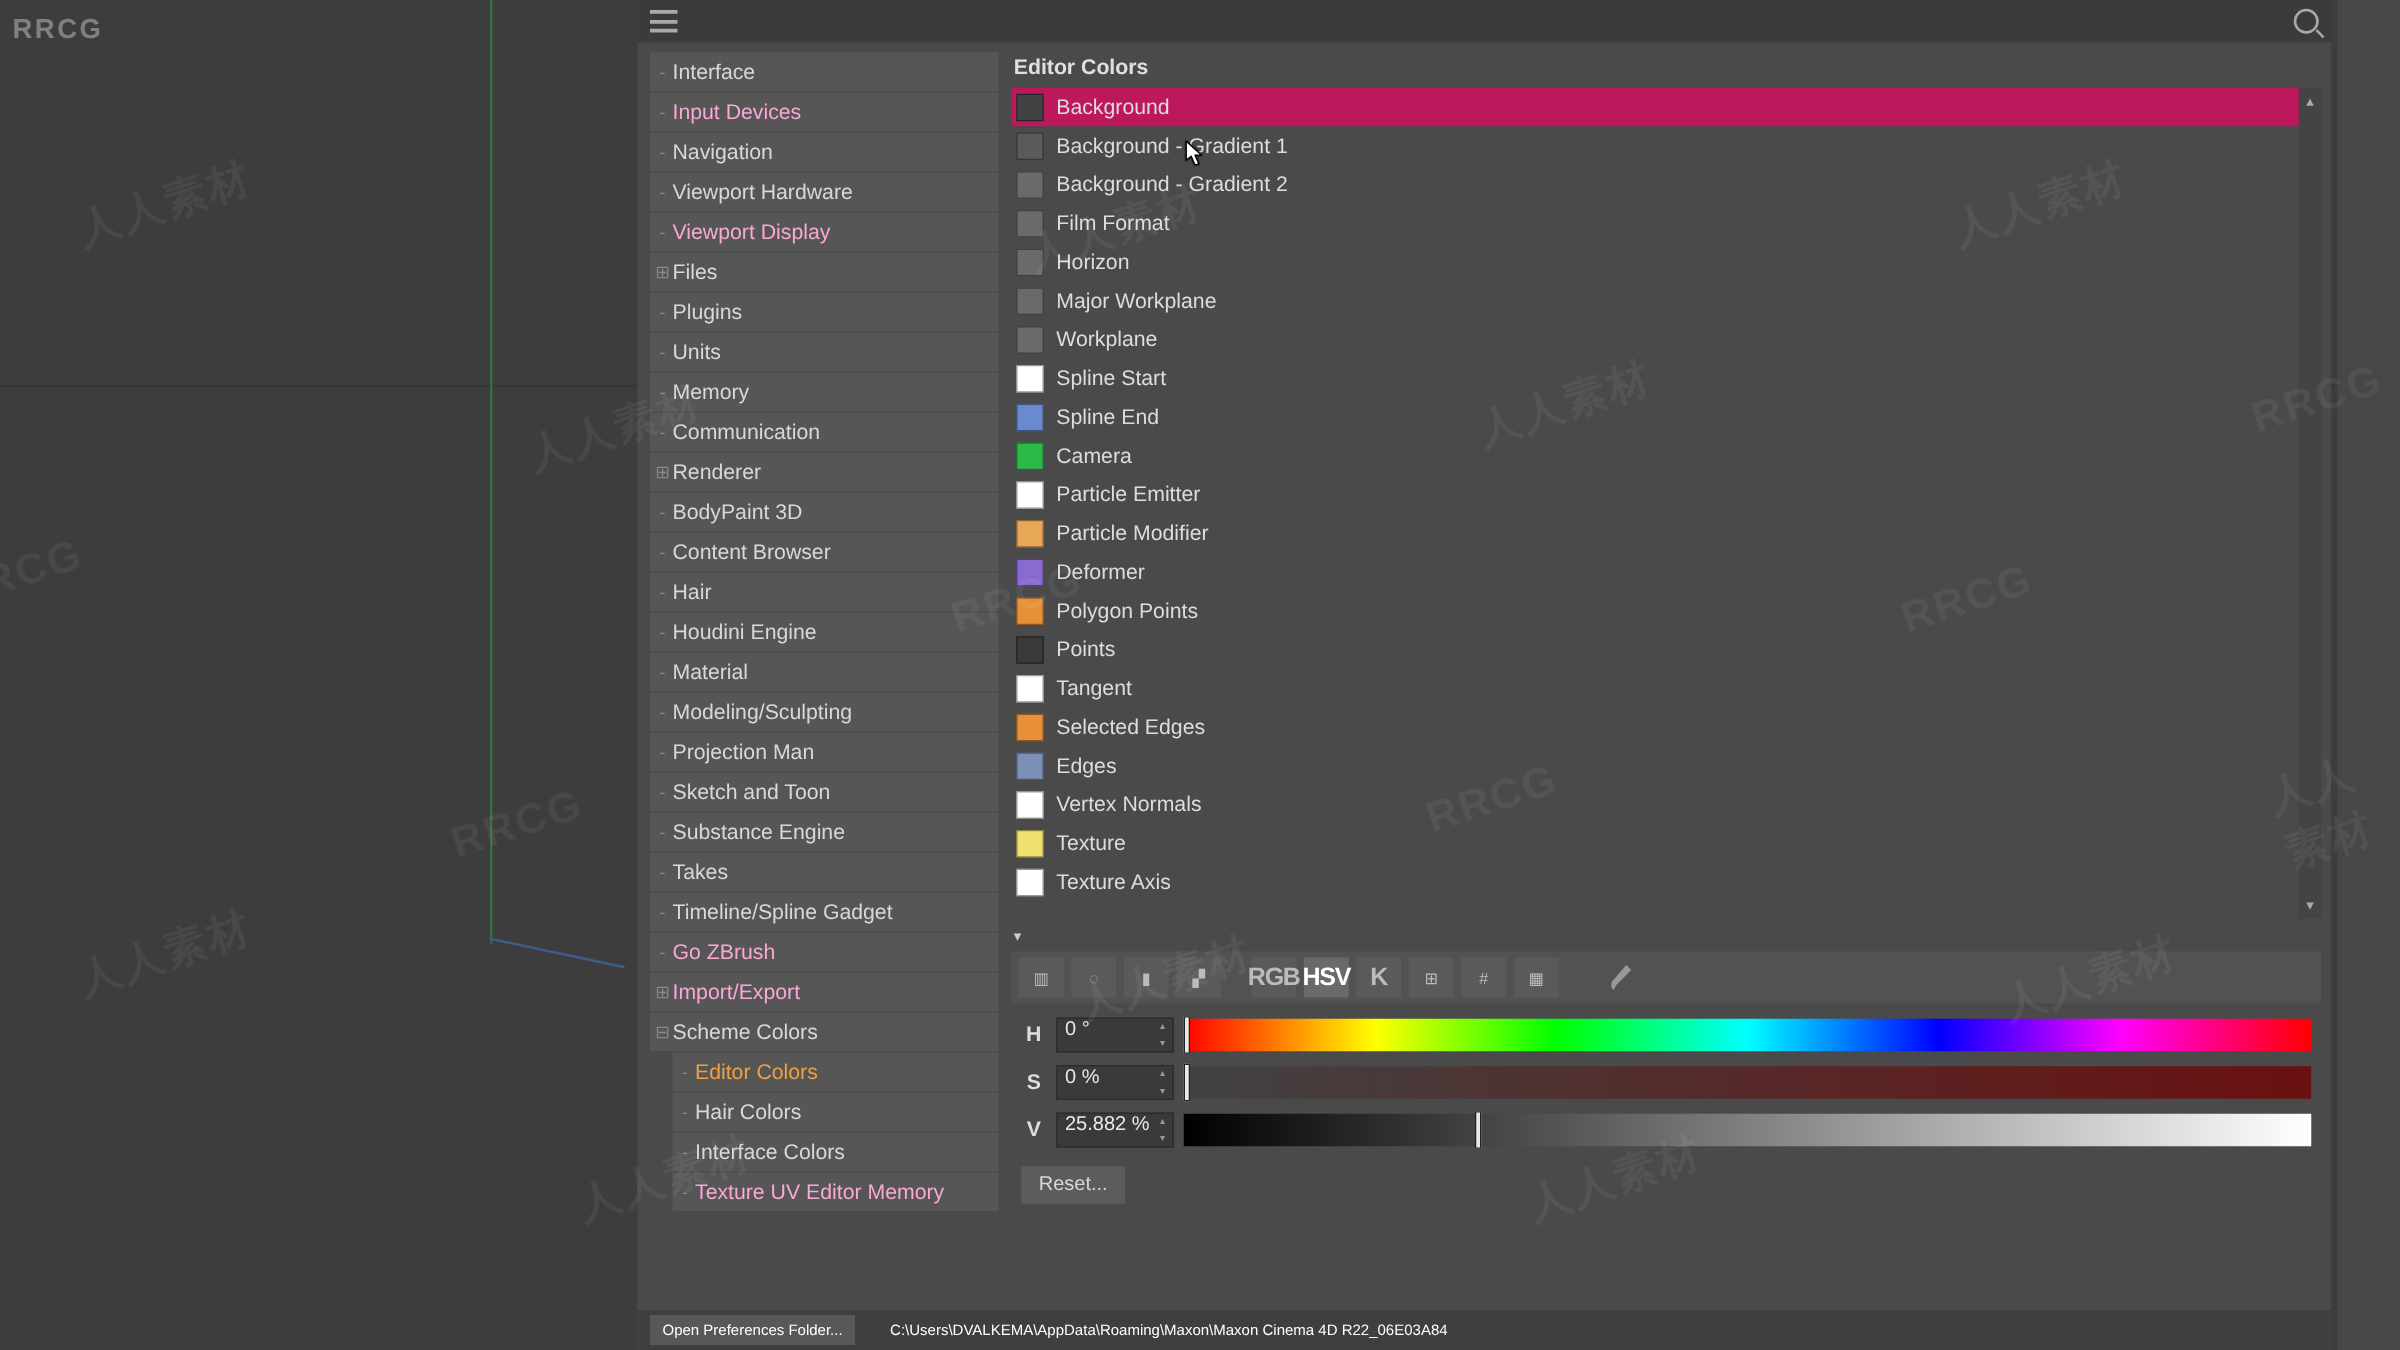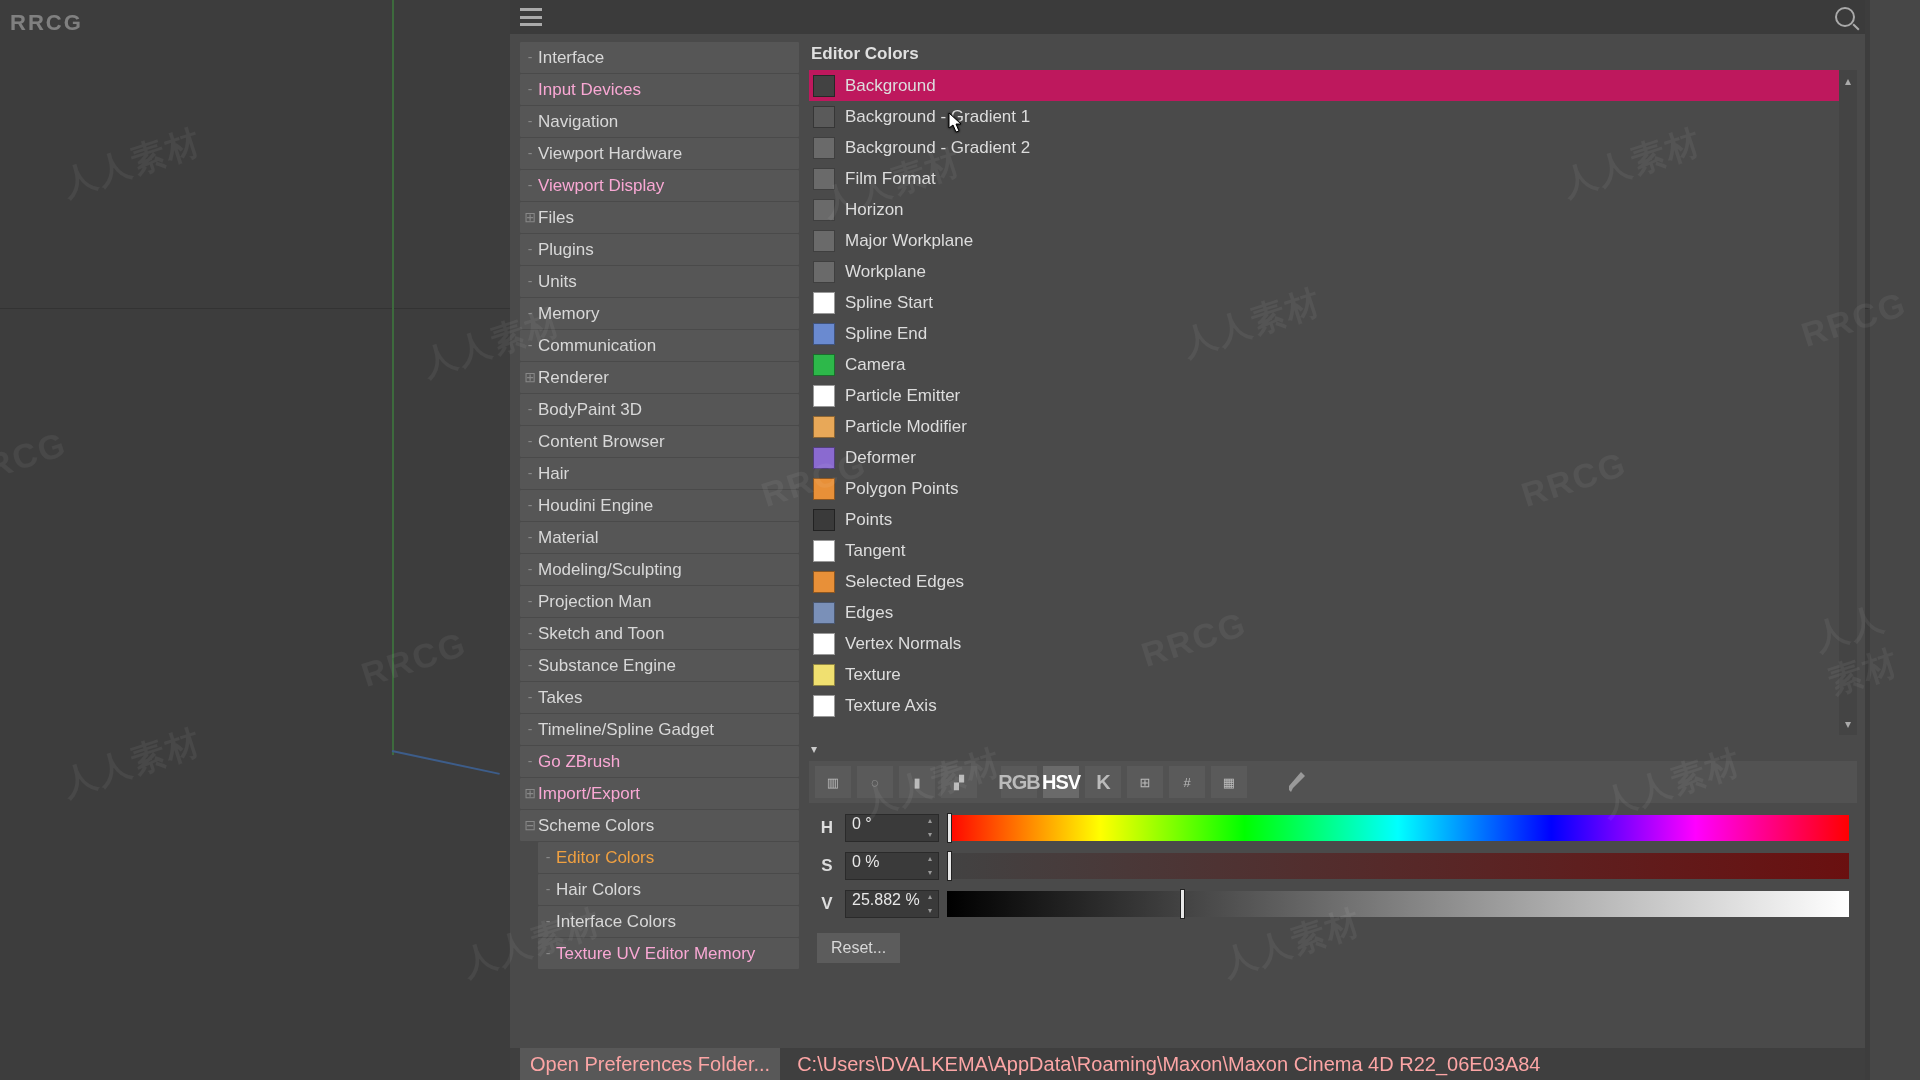--- a/index.html
+++ b/index.html
@@ -56,21 +56,21 @@
 .spin span{color:#999;font-size:8px;line-height:1;text-align:center}
 .track{flex:1;height:26px;position:relative;cursor:pointer}
 .track.hue{background:linear-gradient(90deg,#f00,#ff0 17%,#0f0 33%,#0ff 50%,#00f 67%,#f0f 83%,#f00)}
 .track.sat{background:linear-gradient(90deg,#424242,#6a1010)}
 .track.val{background:linear-gradient(90deg,#000,#fff)}
 .thumb{position:absolute;top:-2px;bottom:-2px;width:5px;background:#e8e8e8;border:1px solid #222}
 
 .reset-row{padding:8px}
 .reset-btn{display:inline-block;background:#5c5c5c;color:#d8d8d8;padding:6px 14px;font-size:16px;cursor:pointer}
 
-.footer{position:absolute;left:510px;bottom:0;width:1355px;height:32px;background:#3f3f3f;display:flex;align-items:center;font-size:20px;color:#fca5a5;padding-left:10px;gap:17px}
+.footer{position:absolute;left:510px;bottom:0;width:1355px;height:32px;background:#3f3f3f;display:flex;align-items:center;font-size:12px;color:#ffffff;padding-left:10px;gap:28px}
 .footer .fbtn{background:#585858;padding:5px 10px;cursor:pointer}
 
 .right-strip{position:absolute;right:0;top:0;width:50px;height:1080px;background:#474747}
 
 .cursor{position:absolute;left:948px;top:112px;width:16px;height:22px;pointer-events:none;z-index:99}
 .cursor svg{filter:drop-shadow(0 0 1px #000)}
 
 .wm{position:absolute;color:rgba(255,255,255,.06);font-size:34px;font-weight:bold;transform:rotate(-18deg);pointer-events:none;user-select:none;letter-spacing:2px}
 </style>
 </head>

